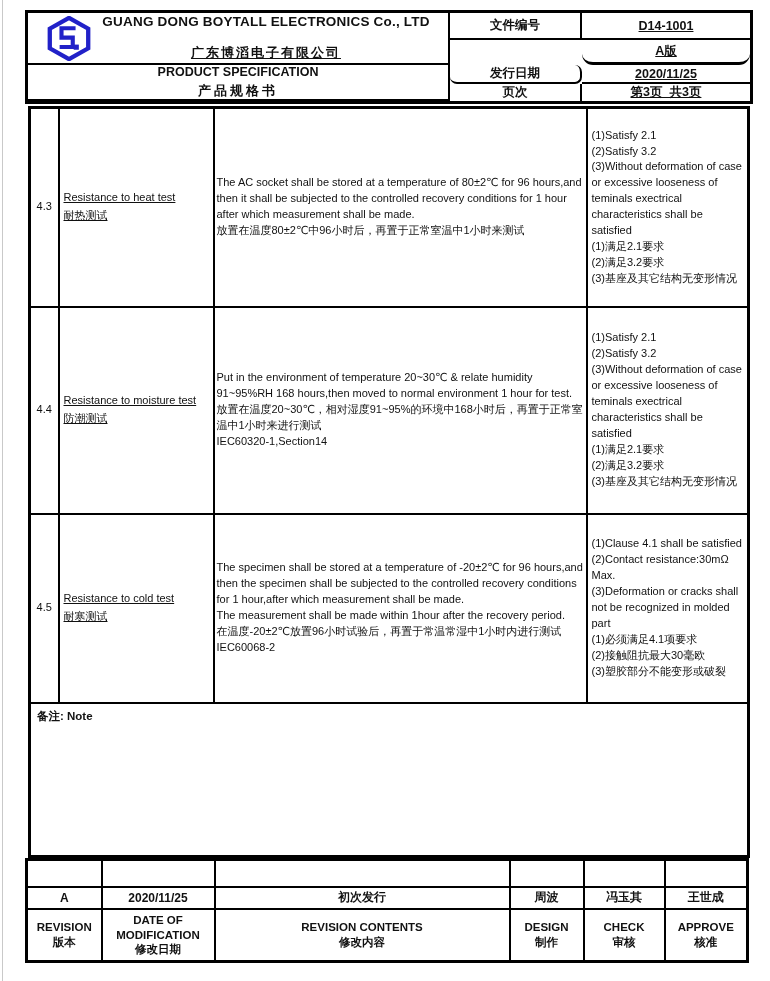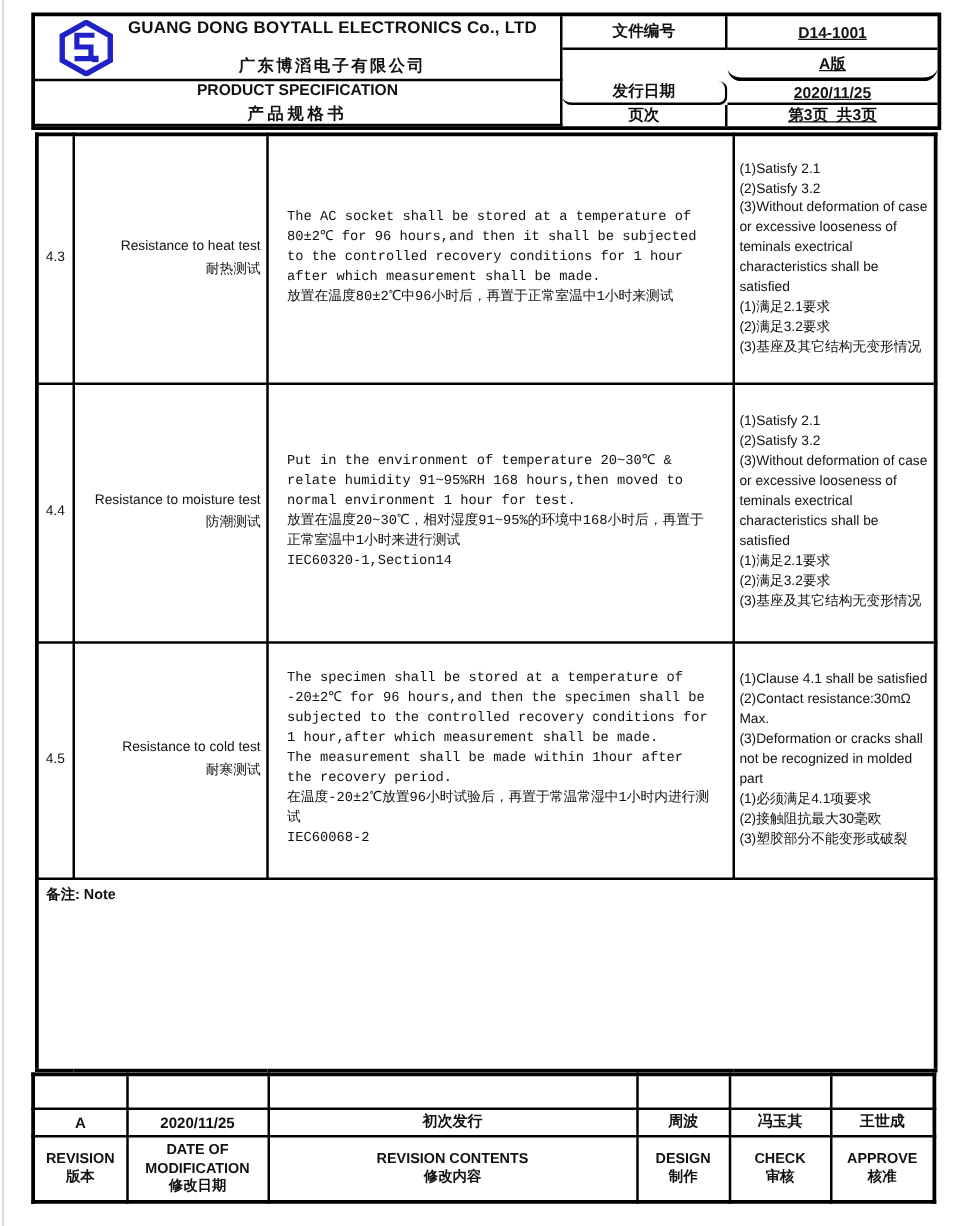--- a/index.html
+++ b/index.html
@@ -30,43 +30,43 @@
            display: flex; align-items: center; justify-content: center;
            text-align: center; overflow: hidden; }
   .hcell.last-col { border-right: none; }
   .hcell.last-row { border-bottom: none; }
   .hcell.thick-bottom { border-bottom: 3px solid #000; }
 
   .company-cell { grid-column: 1; grid-row: 1 / 3; flex-direction: row; gap: 10px; }
   .product-cell { grid-column: 1; grid-row: 3 / 5; flex-direction: column; }
   .company-text { display: flex; flex-direction: column; align-items: center; }
   .company-en { font-weight: bold; font-size: 13.5px; letter-spacing: 0.2px; }
-  .company-cn { font-weight: bold; font-size: 13px; margin-top: 15px; letter-spacing: 2px; }
+  .company-cn { font-weight: bold; font-size: 13px; margin-top: 15px; letter-spacing: 2px; text-decoration: underline; }
   .title-en { font-weight: bold; font-size: 12.5px; }
   .title-cn { font-weight: bold; font-size: 13px; margin-top: 3px; letter-spacing: 3px; }
   .hlabel { font-weight: bold; font-size: 12.5px; }
   .hval   { font-weight: bold; font-size: 12.5px; white-space: pre; text-decoration: underline; }
   .logo-box { width: 46px; height: 45px; flex: 0 0 auto; }
 
   
   .main-table {
     position: absolute; left: 28px; top: 106px;
     width: 719px; border-collapse: collapse;
     table-layout: fixed; background: #fff;
   }
   .main-table td {
     border: 2px solid #000;
     vertical-align: middle;
     font-size: 11px;
     line-height: 1.45;
   }
   .main-table { border: 3px solid #000; }
   td.c-no   { text-align: center; }
-  td.c-name { text-align: right; padding: 2px 4px; }
-  td.c-desc { padding: 3px 15px; font-family: Liberation Mono, monospace; }
+  td.c-name { text-align: left; padding: 2px 4px; text-decoration: underline; }
+  td.c-desc { padding: 3px 2px; }
   td.c-crit { padding: 3px 3px 3px 4px; }
   .name-en { display: block; }
   .name-cn { display: block; margin-top: 2px; }
   .prewrap { white-space: pre-wrap; word-wrap: break-word; }
   td.note-cell {
     vertical-align: top; padding: 4px 6px;
     font-weight: bold; font-size: 11.5px;
     border-bottom: 3px solid #000;
   }
 

